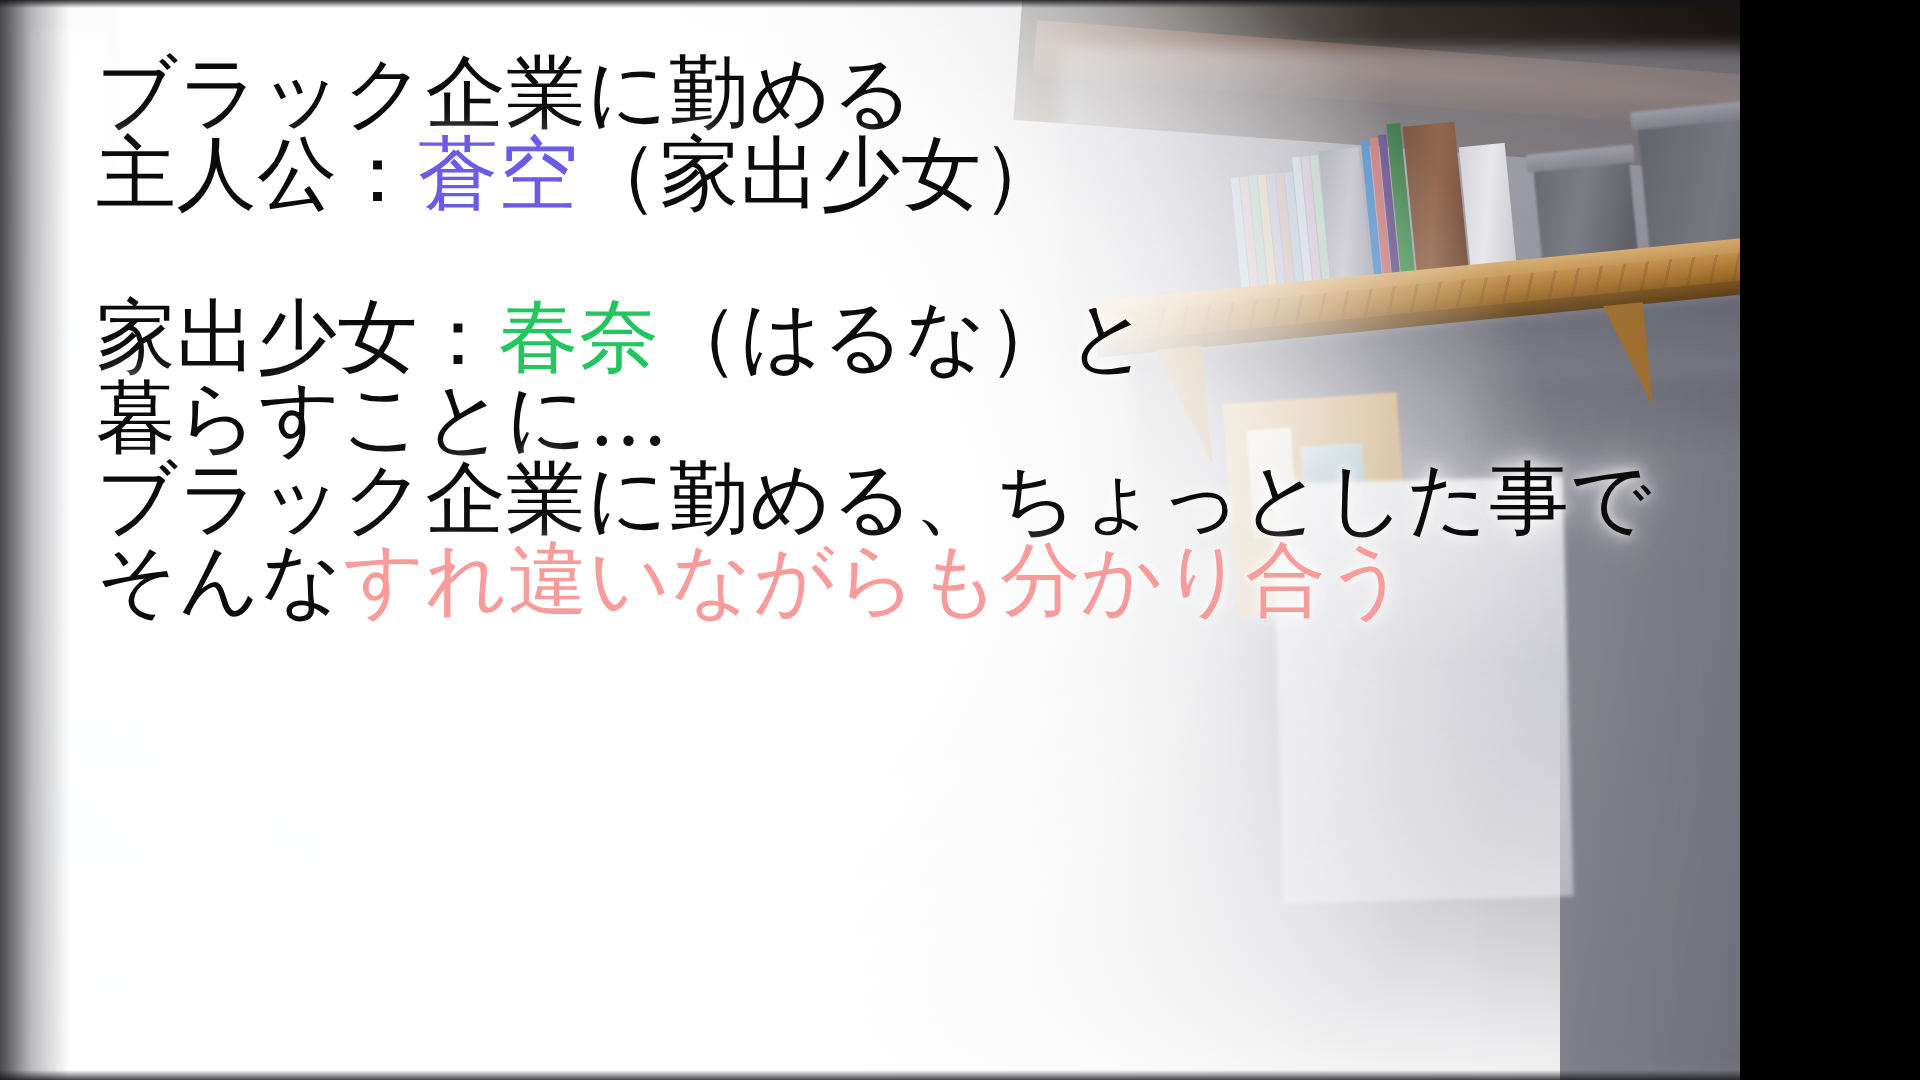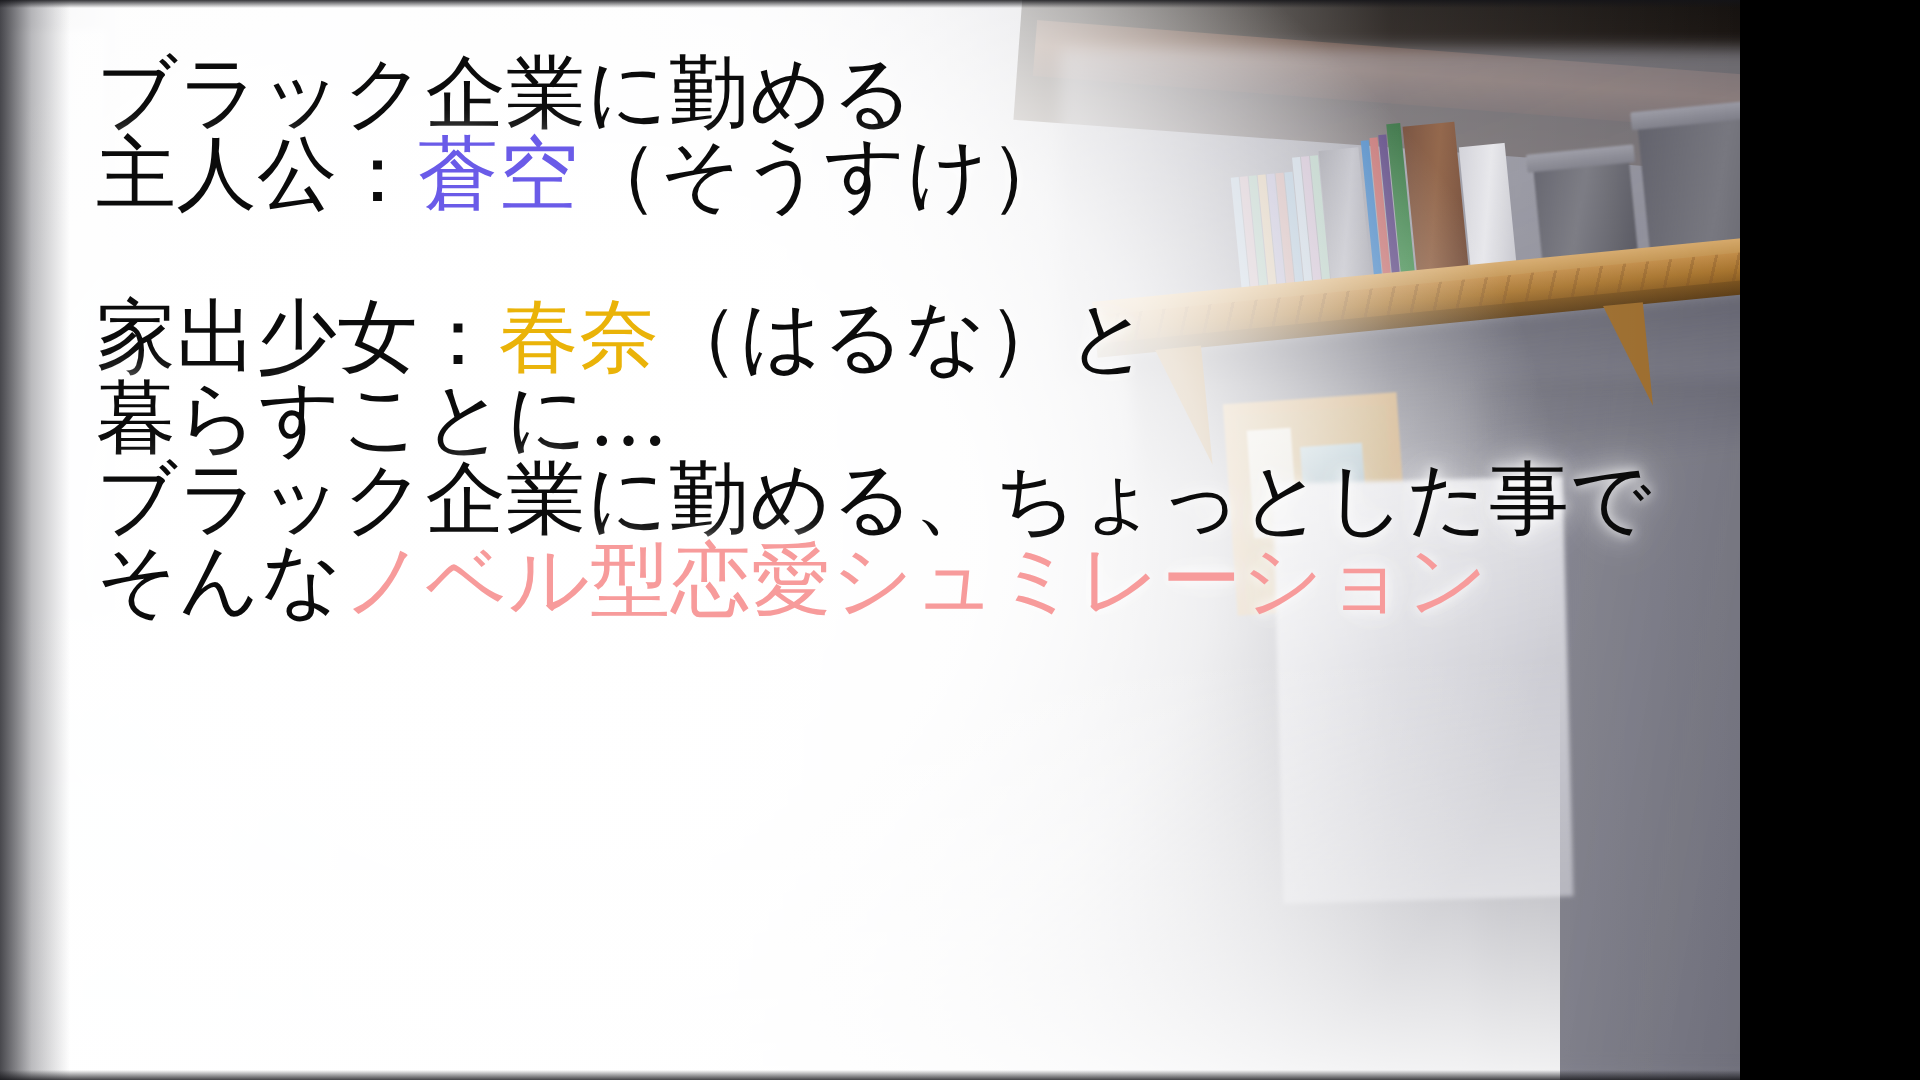--- a/index.html
+++ b/index.html
@@ -277,21 +277,21 @@
     letter-spacing: 0.5px;
     white-space: pre;
     font-weight: 400;
     text-shadow:
       0 0 12px rgba(255,255,255,0.95),
       0 0 26px rgba(255,255,255,0.85),
       0 0 46px rgba(255,255,255,0.70);
   }
   .vn-line.spacer { height: 82px; }
   .hl-blue   { color: #6a5be8; }
-  .hl-pink   { color: #eab308; }
+  .hl-pink   { color: #22c55e; }
   .hl-salmon { color: #f79b9b; }
 </style>
 </head>
 <body>
 
 <div id="stage">
 
   <div class="bg-layer">
     <div class="wall"></div>
     <div class="wall-right-shade"></div>
@@ -355,21 +355,21 @@
   </div>
 
   <div class="haze"></div>
   <div class="haze-bottom"></div>
   <div class="vignette-left"></div>
   <div class="edge-top"></div>
   <div class="edge-bottom"></div>
 
   <div class="text-block" id="textBlock">
       <div class="vn-line"><span>ブラック企業に勤める</span></div>
-      <div class="vn-line"><span>主人公：</span><span class="hl-blue">蒼空</span><span>（そうすけ）</span></div>
+      <div class="vn-line"><span>主人公：</span><span class="hl-blue">蒼空</span><span>（家出少女）</span></div>
       <div class="vn-line spacer"></div>
       <div class="vn-line"><span>家出少女：</span><span class="hl-pink">春奈</span><span>（はるな）と</span></div>
       <div class="vn-line"><span>暮らすことに…</span></div>
       <div class="vn-line"><span>ブラック企業に勤める、ちょっとした事で</span></div>
-      <div class="vn-line"><span>そんな</span><span class="hl-salmon">ノベル型恋愛シュミレーション</span></div>
+      <div class="vn-line"><span>そんな</span><span class="hl-salmon">すれ違いながらも分かり合う</span></div>
     </div>
 
 </div>
 
 </body></html>

